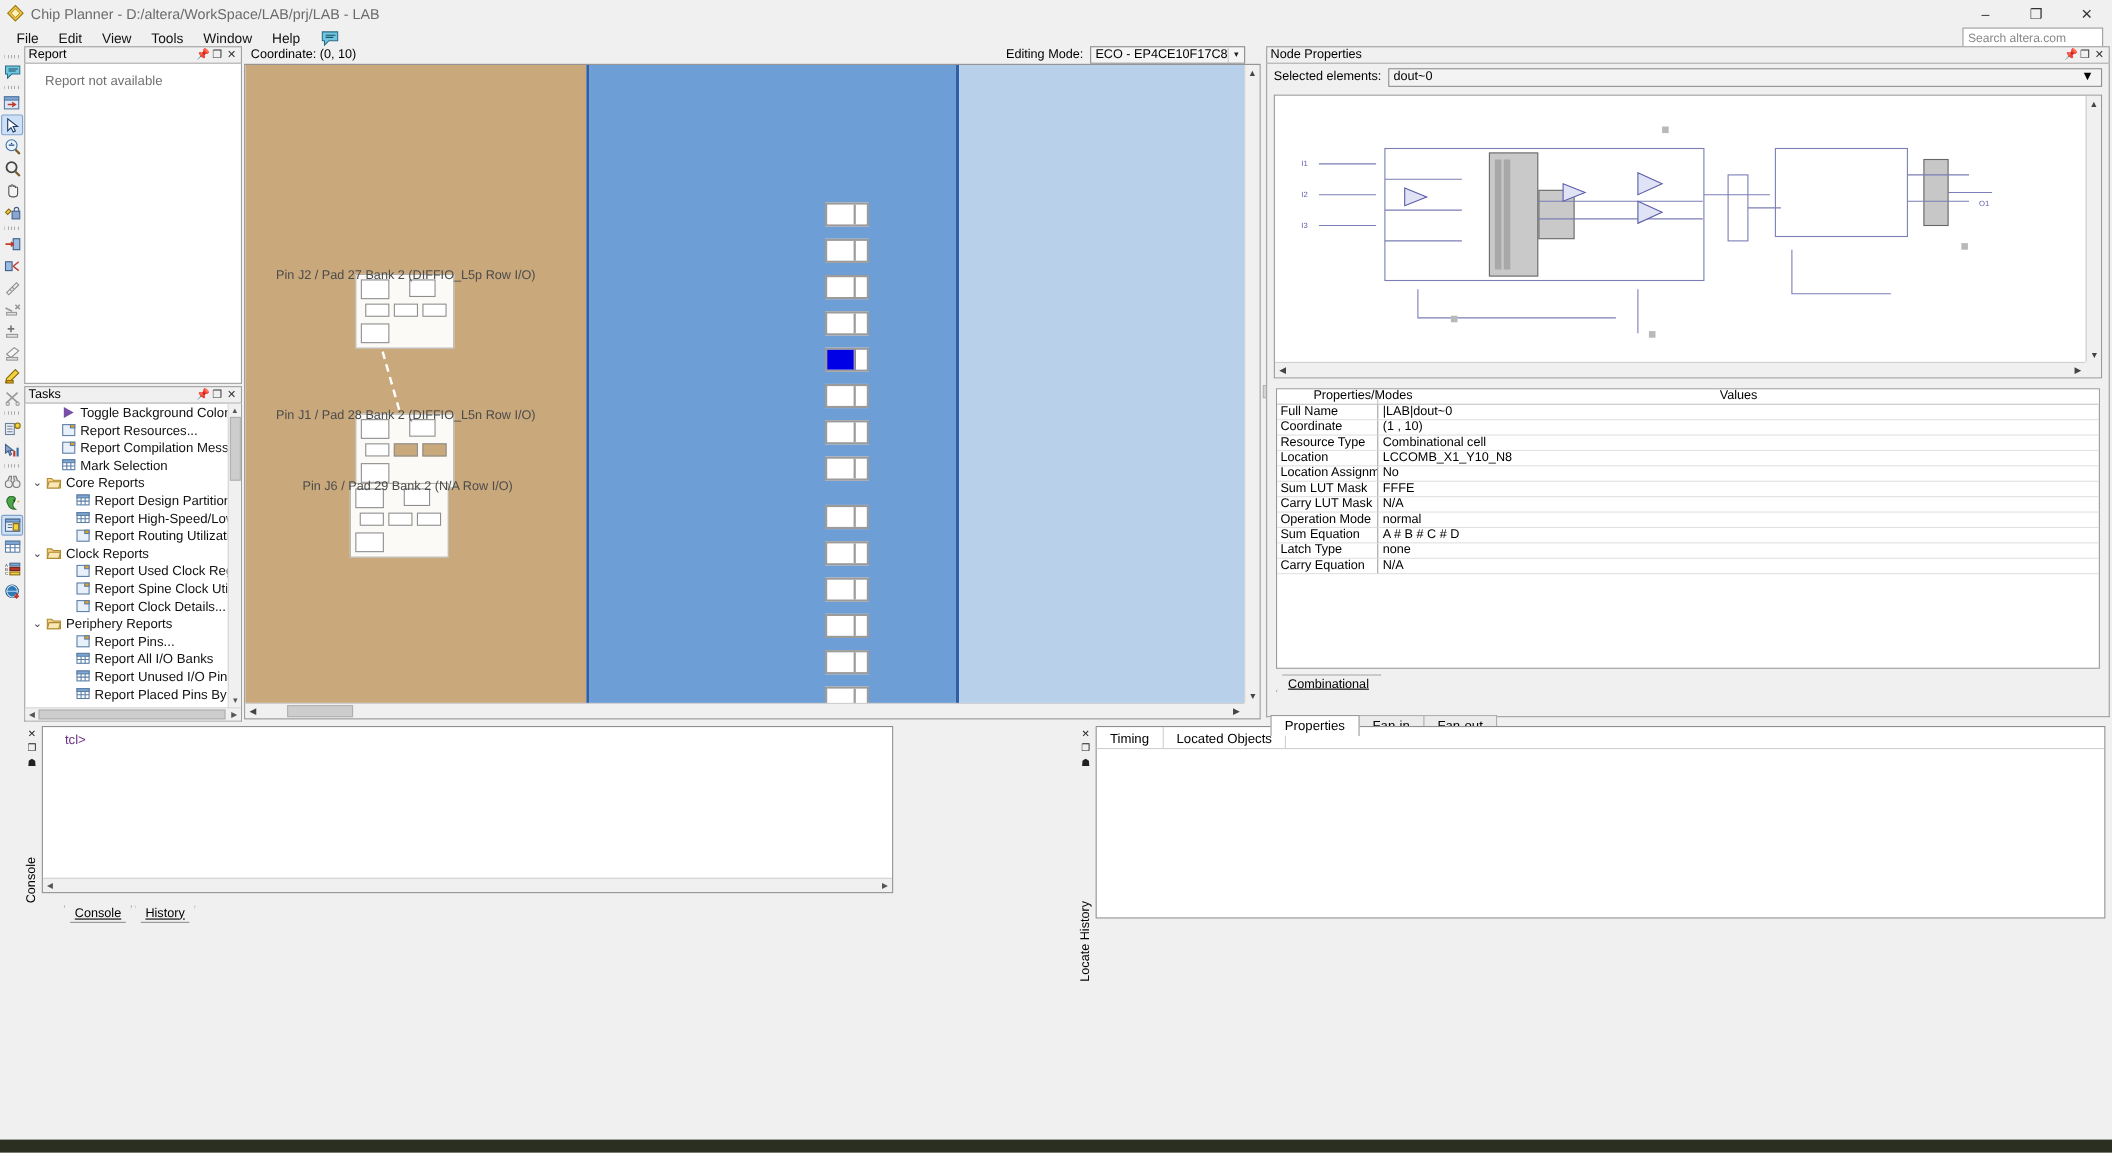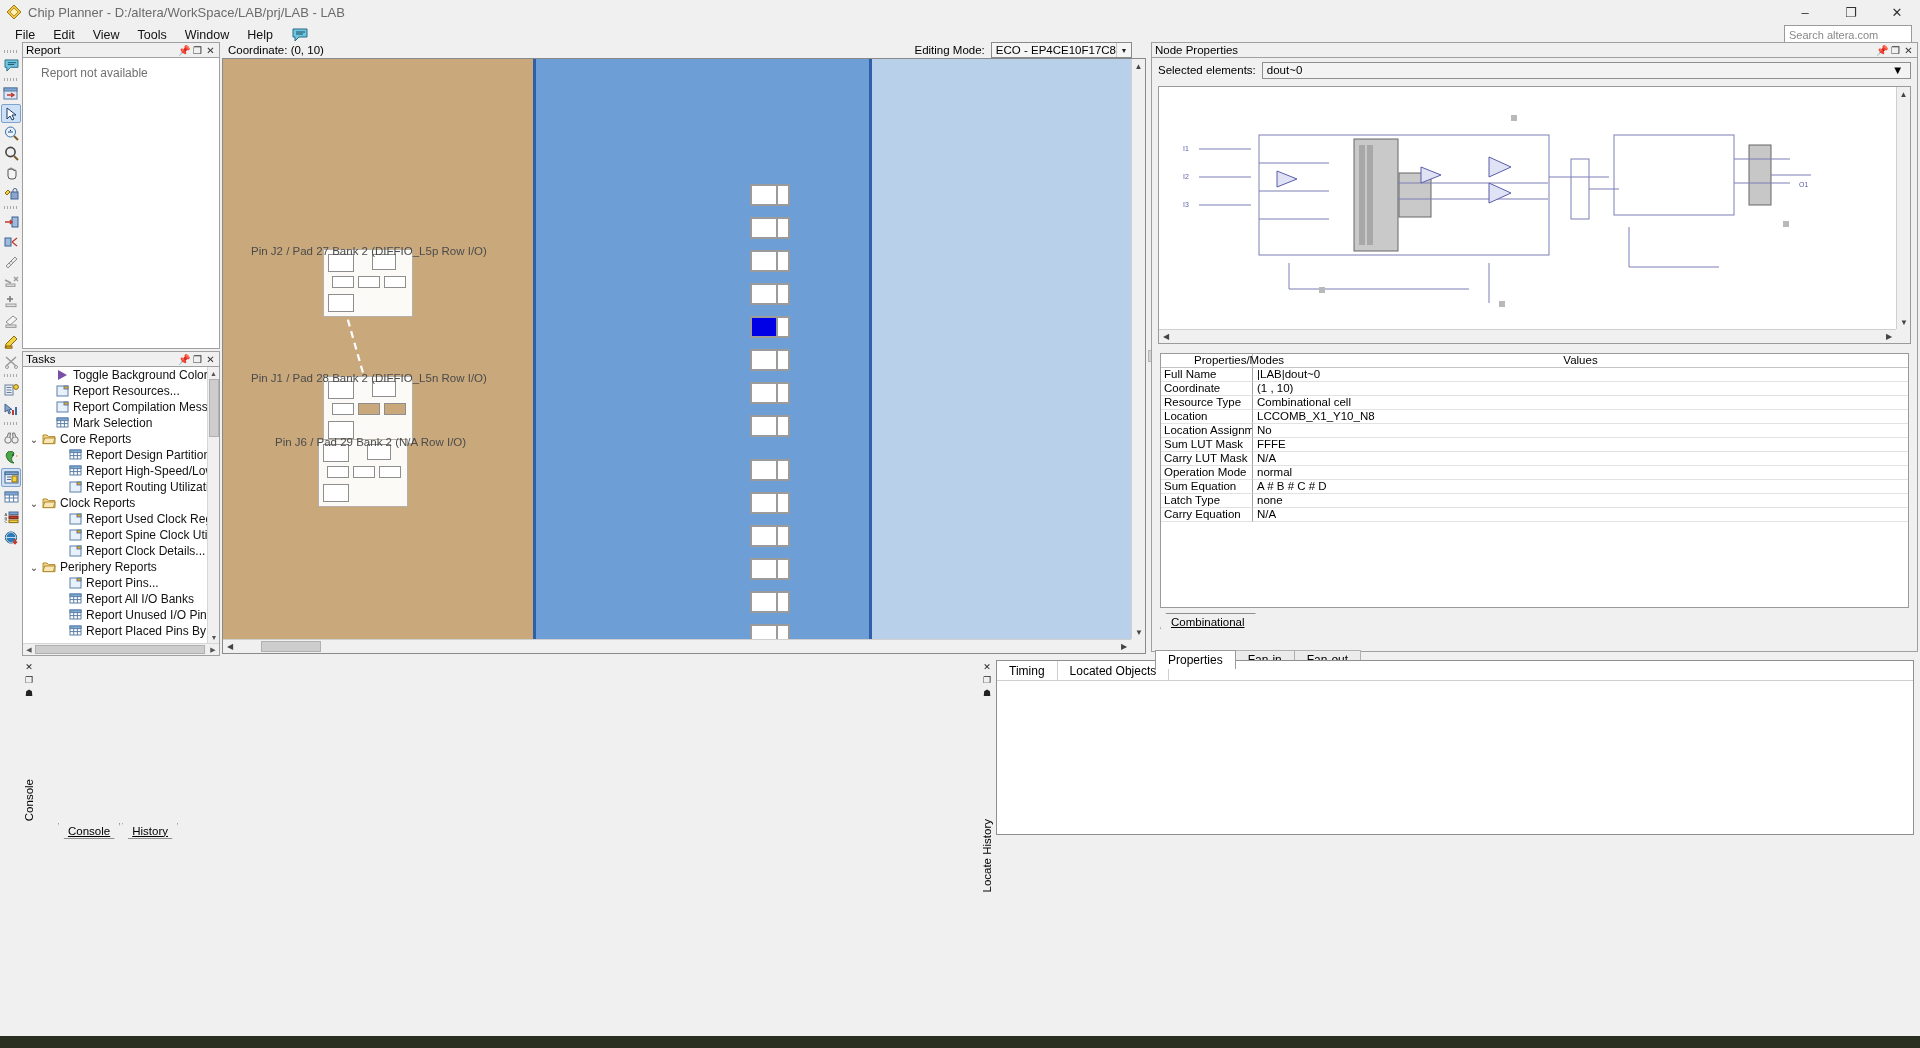--- a/index.html
+++ b/index.html
@@ -965,20 +965,30 @@
     <div class="btab">Fan-out</div>
   </div>
 
   <div class="console-host">
     <div class="cons-rail">
       <div class="cb">✕</div>
       <div class="cb">❐</div>
       <div class="cb">☗</div>
       <div class="vlabel">Console</div>
     </div>
+    <div class="cons-area">
+      <div class="cons-box">
+        <div class="tcl">tcl&gt;</div>
+        <div class="cons-hscroll">
+          <div class="arw">◀</div>
+          <div style="flex:1 1 auto"></div>
+          <div class="arw">▶</div>
+        </div>
+      </div>
+    </div>
     <div class="cons-tabs">
       <div class="ctab">Console</div>
       <div class="ctab">History</div>
     </div>
   </div>
 
   <div class="locate-host">
     <div class="loc-rail">
       <div class="cb">✕</div>
       <div class="cb">❐</div>

